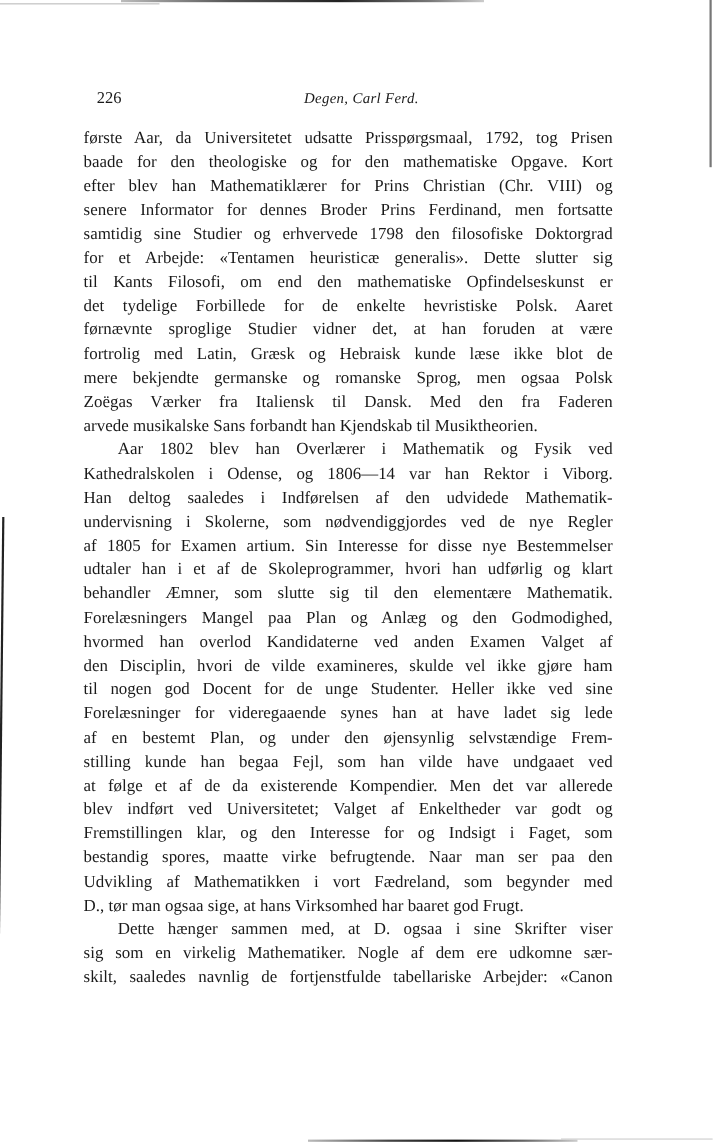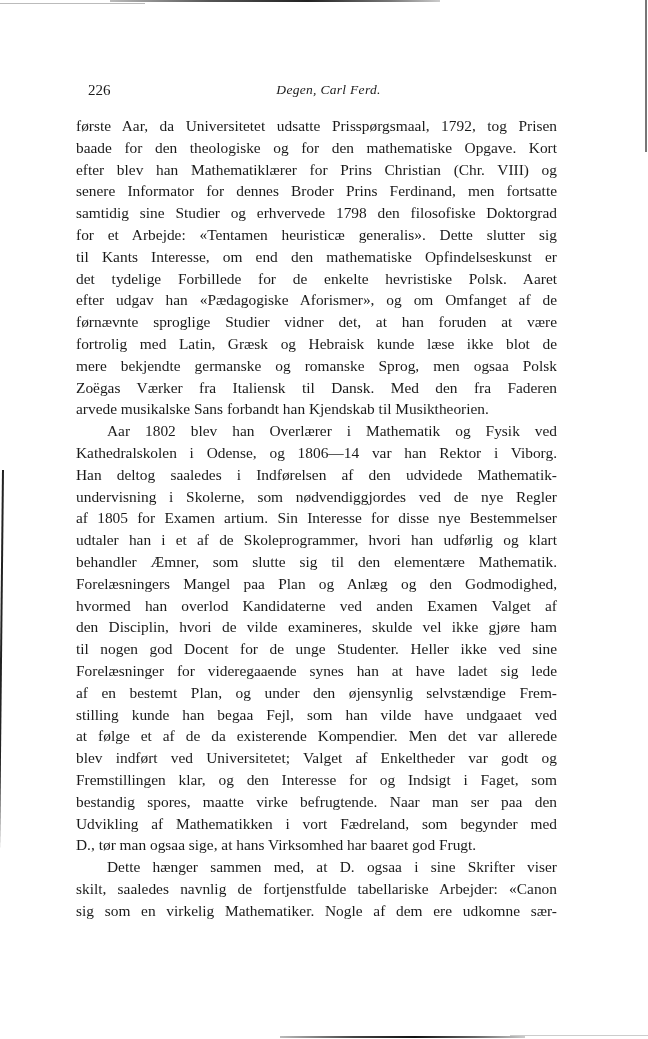--- a/index.html
+++ b/index.html
@@ -130,23 +130,22 @@
 
 <div class="text-block">
 
   <div>
     <span class="line">første Aar, da Universitetet udsatte Prisspørgsmaal, 1792, tog Prisen</span>
     <span class="line">baade for den theologiske og for den mathematiske Opgave.  Kort</span>
     <span class="line">efter blev han Mathematiklærer for Prins Christian (Chr. VIII) og</span>
     <span class="line">senere Informator for dennes Broder Prins Ferdinand, men fortsatte</span>
     <span class="line">samtidig sine Studier og erhvervede 1798 den filosofiske Doktorgrad</span>
     <span class="line">for et Arbejde: «Tentamen heuristicæ generalis».  Dette slutter sig</span>
-    <span class="line">til Kants Interesse, om end den mathematiske Opfindelseskunst er</span>
+    <span class="line">til Kants Filosofi, om end den mathematiske Opfindelseskunst er</span>
     <span class="line">det tydelige Forbillede for de enkelte hevristiske Polsk.  Aaret</span>
-    <span class="line">efter udgav han «Pædagogiske Aforismer», og om Omfanget af de</span>
     <span class="line">førnævnte sproglige Studier vidner det, at han foruden at være</span>
     <span class="line">fortrolig med Latin, Græsk og Hebraisk kunde læse ikke blot de</span>
     <span class="line">mere bekjendte germanske og romanske Sprog, men ogsaa Polsk</span>
     <span class="line">Zoëgas Værker fra Italiensk til Dansk.  Med den fra Faderen</span>
     <span class="line last">arvede musikalske Sans forbandt han Kjendskab til Musiktheorien.</span>
   </div>
 
   <div>
     <span class="line indent">Aar 1802 blev han Overlærer i Mathematik og Fysik ved</span>
     <span class="line">Kathedralskolen i Odense, og 1806—14 var han Rektor i Viborg.</span>
@@ -165,16 +164,16 @@
     <span class="line">at følge et af de da existerende Kompendier.  Men det var allerede</span>
     <span class="line">blev indført ved Universitetet; Valget af Enkeltheder var godt og</span>
     <span class="line">Fremstillingen klar, og den Interesse for og Indsigt i Faget, som</span>
     <span class="line">bestandig spores, maatte virke befrugtende.  Naar man ser paa den</span>
     <span class="line">Udvikling af Mathematikken i vort Fædreland, som begynder med</span>
     <span class="line last">D., tør man ogsaa sige, at hans Virksomhed har baaret god Frugt.</span>
   </div>
 
   <div>
     <span class="line indent">Dette hænger sammen med, at D. ogsaa i sine Skrifter viser</span>
+    <span class="line">sig som en virkelig Mathematiker.  Nogle af dem ere udkomne sær-</span>
     <span class="line">skilt, saaledes navnlig de fortjenstfulde tabellariske Arbejder: «Canon</span>
-    <span class="line">sig som en virkelig Mathematiker.  Nogle af dem ere udkomne sær-</span>
   </div>
 </div>
 
 </body></html>

